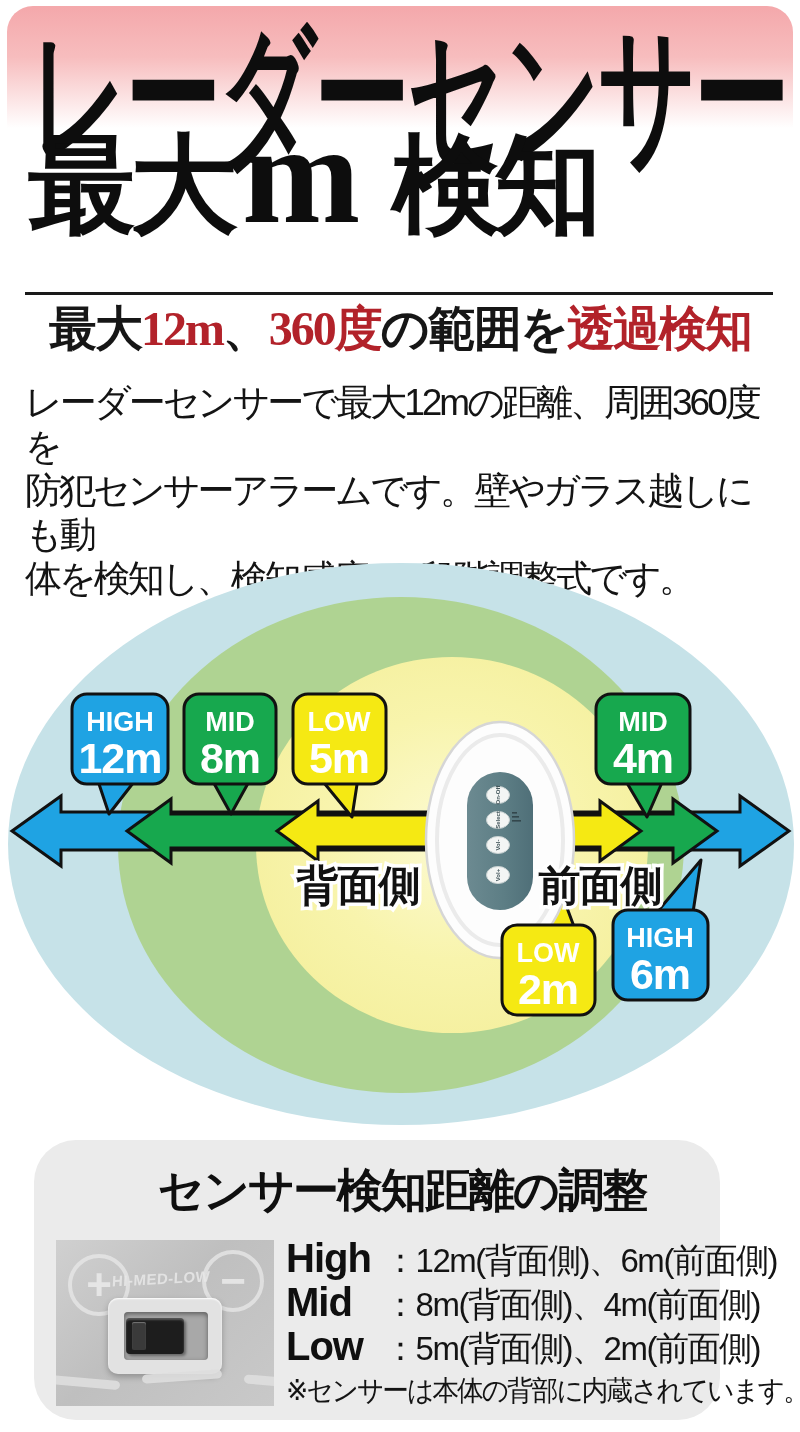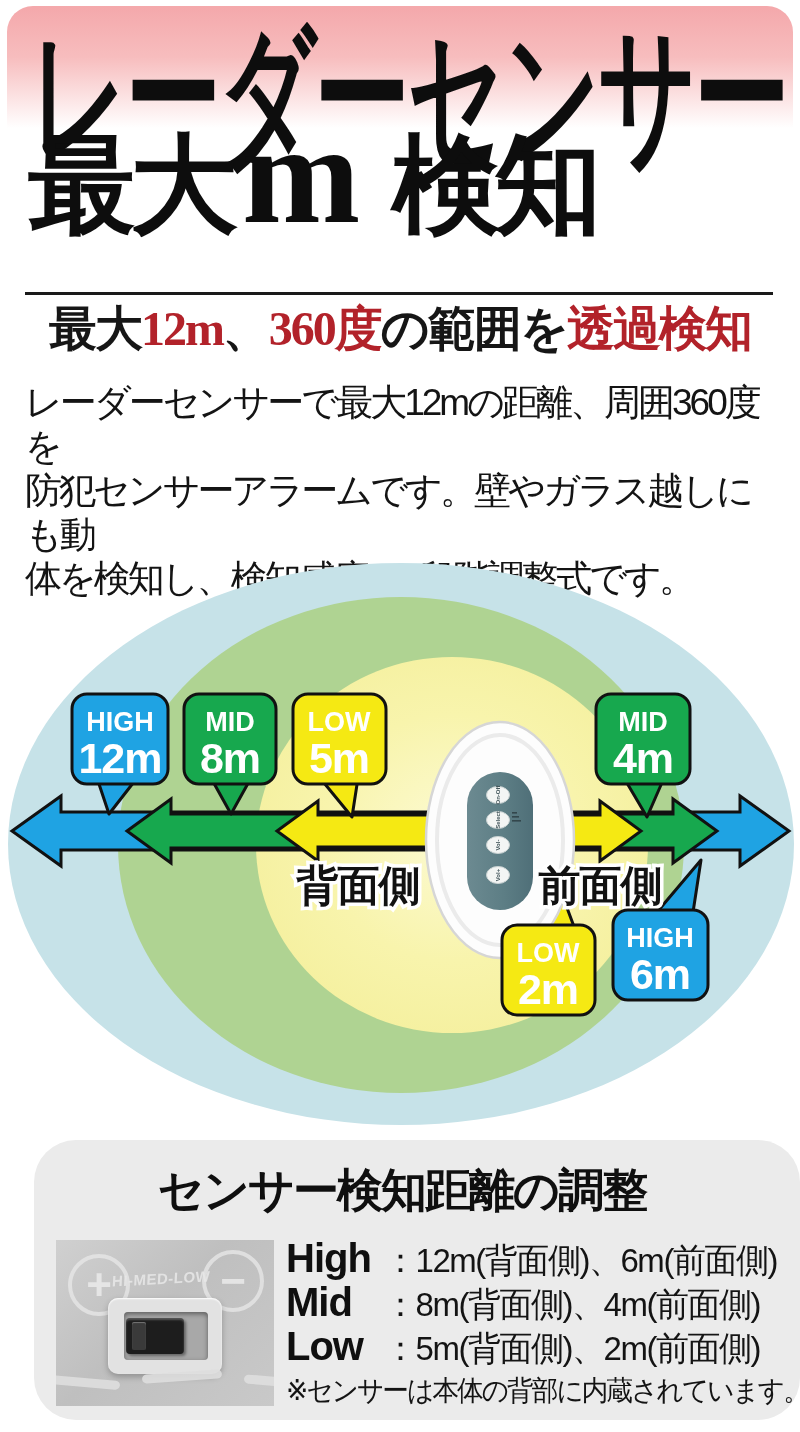--- a/index.html
+++ b/index.html
@@ -41,21 +41,21 @@
   .subtitle .black{color:#161616;}
   
   .para{
     position:absolute;left:25px;top:381px;width:760px;
     font-size:37px;line-height:44px;font-weight:500;letter-spacing:-3px;color:#141414;
   }
   
   .diagram{position:absolute;left:0;top:0;width:800px;height:1432px;}
   
   .panel{
-    position:absolute;left:34px;top:1140px;width:766px;height:280px;
+    position:absolute;left:34px;top:1140px;width:686px;height:280px;
     background:#EBEBEB;border-radius:42px;
   }
   .panel-title{
     position:absolute;left:0;top:20px;width:736px;text-align:center;
     font-size:46px;font-weight:800;letter-spacing:-2px;color:#0f0f0f;white-space:nowrap;
   }
   .photo{
     position:absolute;left:22px;top:100px;width:218px;height:166px;overflow:hidden;
     background:linear-gradient(135deg,#d0d0d0 0%,#bfbfbf 45%,#c9c9c9 100%);
   }

